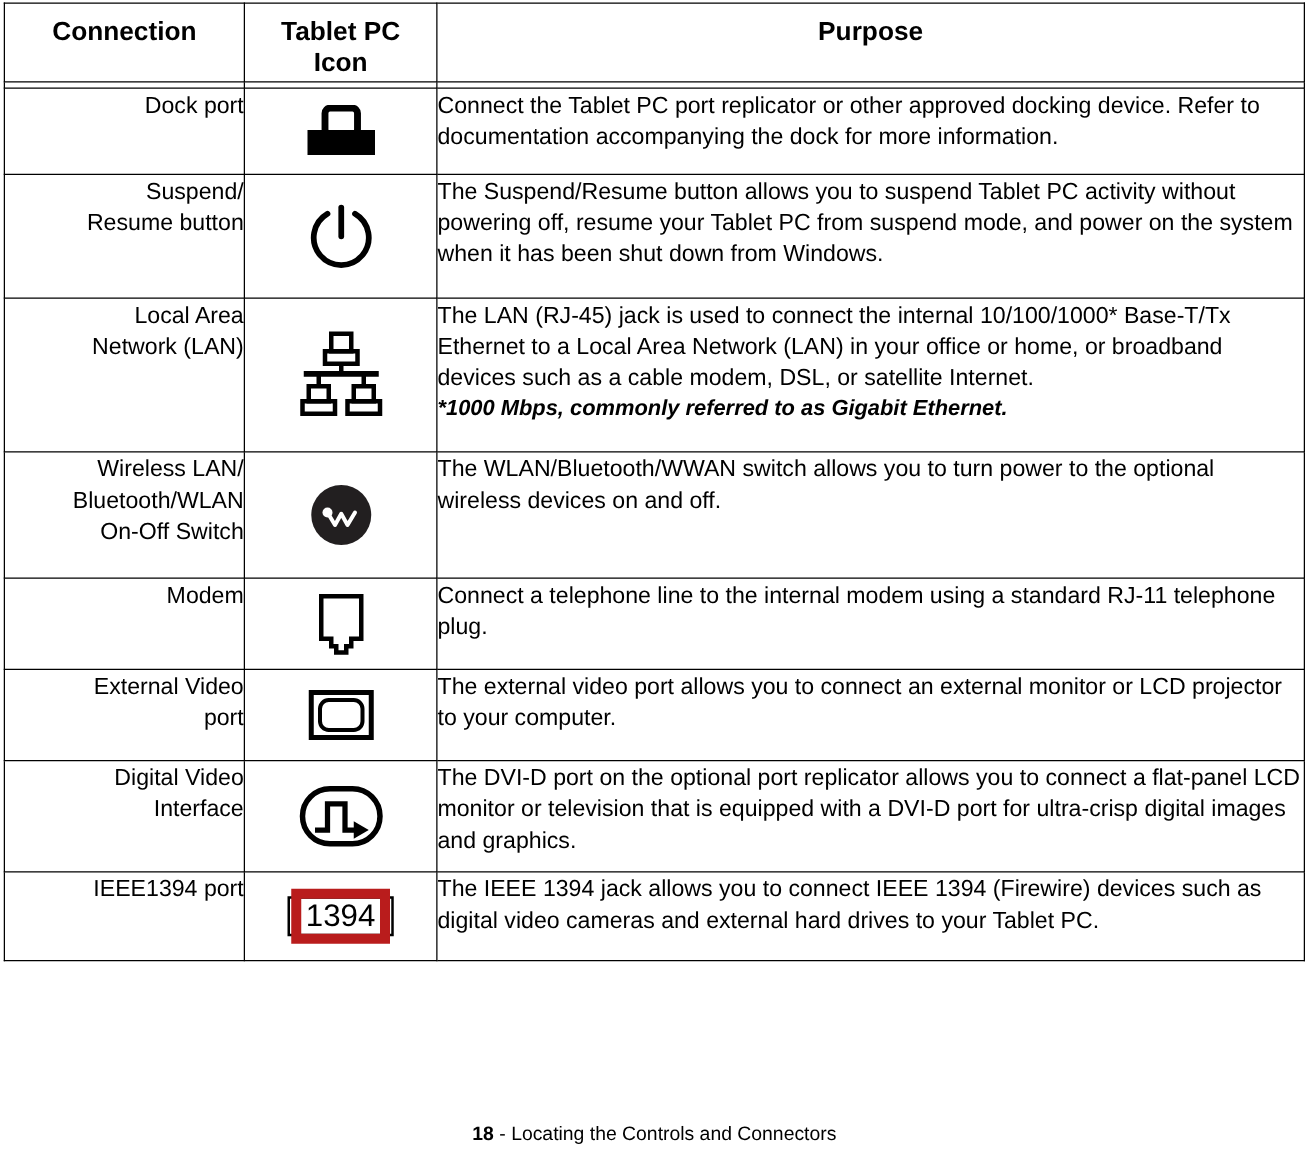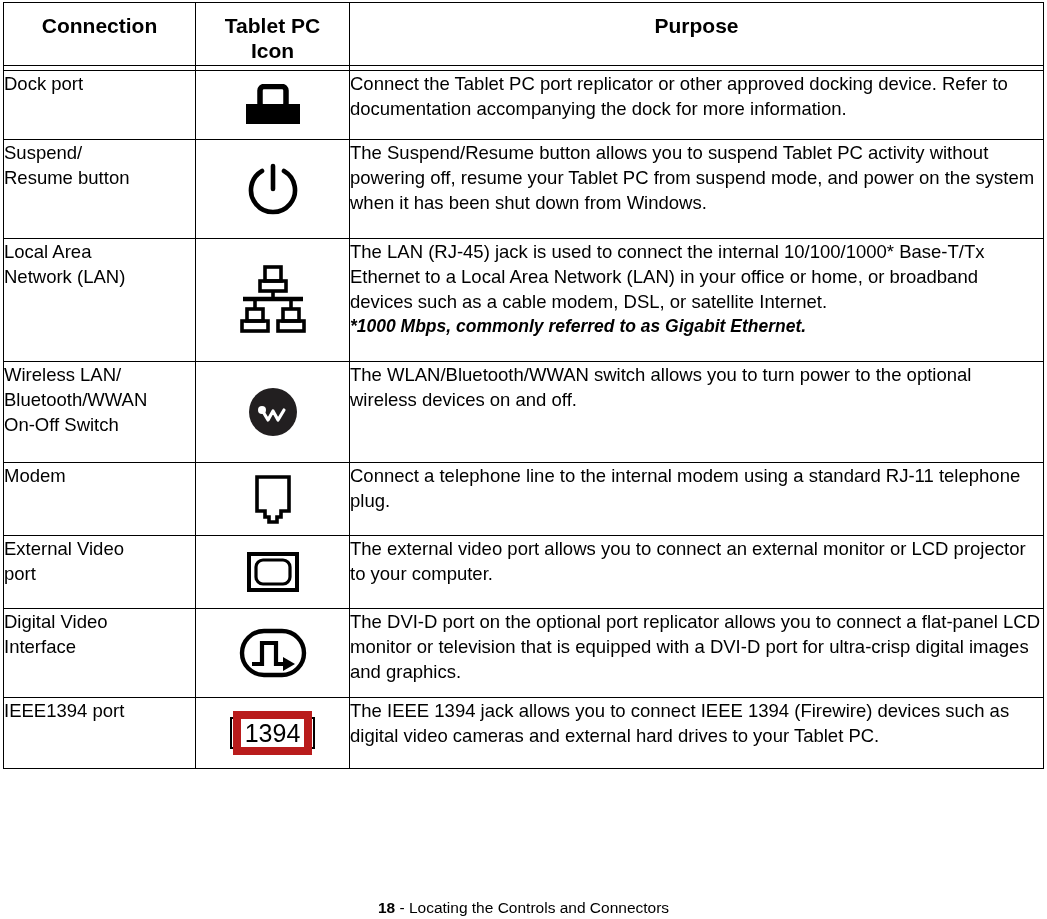--- a/index.html
+++ b/index.html
@@ -66,20 +66,21 @@
     padding: 0;
     border-top: 1.4px solid #000;
     border-bottom: 1.4px solid #000;
   }
 
   
   .c-name {
     font-size: 18.5px;
     line-height: 25px;
     padding: 9px 6px 9px 9px;
+    text-align: right;
   }
   .c-icon-cell {
     text-align: center;
     vertical-align: middle;
   }
   .c-icon-cell .iconwrap {
     display: flex;
     align-items: center;
     justify-content: center;
     width: 100%;
@@ -230,21 +231,21 @@
         </td>
         <td class="c-desc">
           <span>The LAN (RJ-45) jack is used to connect the internal 10/100/1000* Base-T/Tx Ethernet to a Local Area Network (LAN) in your office or home, or broadband devices such as a cable modem, DSL, or satellite Internet.</span>
           <div class="note">*1000 Mbps, commonly referred to as Gigabit Ethernet.</div>
         </td>
       </tr>
 
       <tr class="r-wlan">
         <td class="c-name">
           <div>Wireless LAN/</div>
-          <div>Bluetooth/WWAN</div>
+          <div>Bluetooth/WLAN</div>
           <div>On-Off Switch</div>
         </td>
         <td class="c-icon-cell">
           <div class="iconwrap">
             <svg class="ico" width="52" height="52" viewBox="0 0 52 52">
               <circle cx="26" cy="26" r="24" fill="#221f20"></circle>
               <circle cx="15" cy="24" r="4" fill="#ffffff"></circle>
               <path d="M15 24 L21 34 L26 25 L31 34 L37 24" fill="none" stroke="#ffffff" stroke-width="3.2" stroke-linejoin="round" stroke-linecap="round"></path>
             </svg>
           </div>

